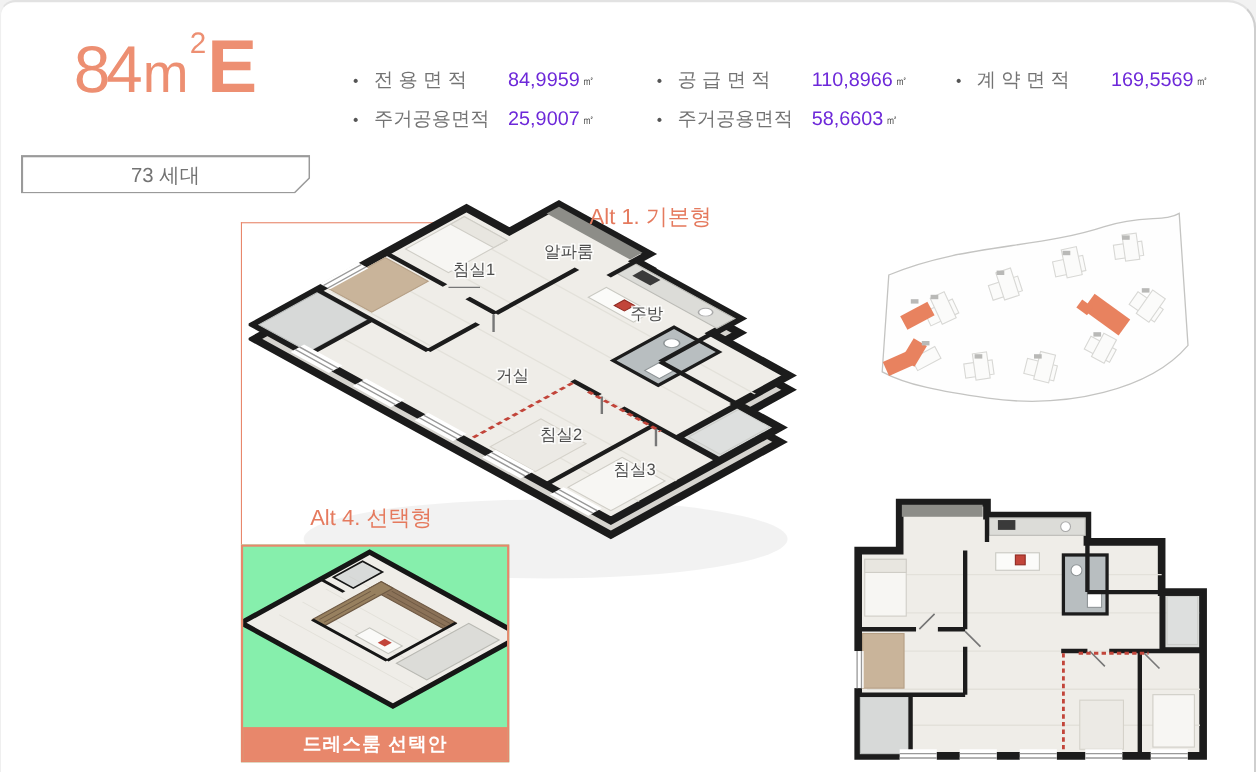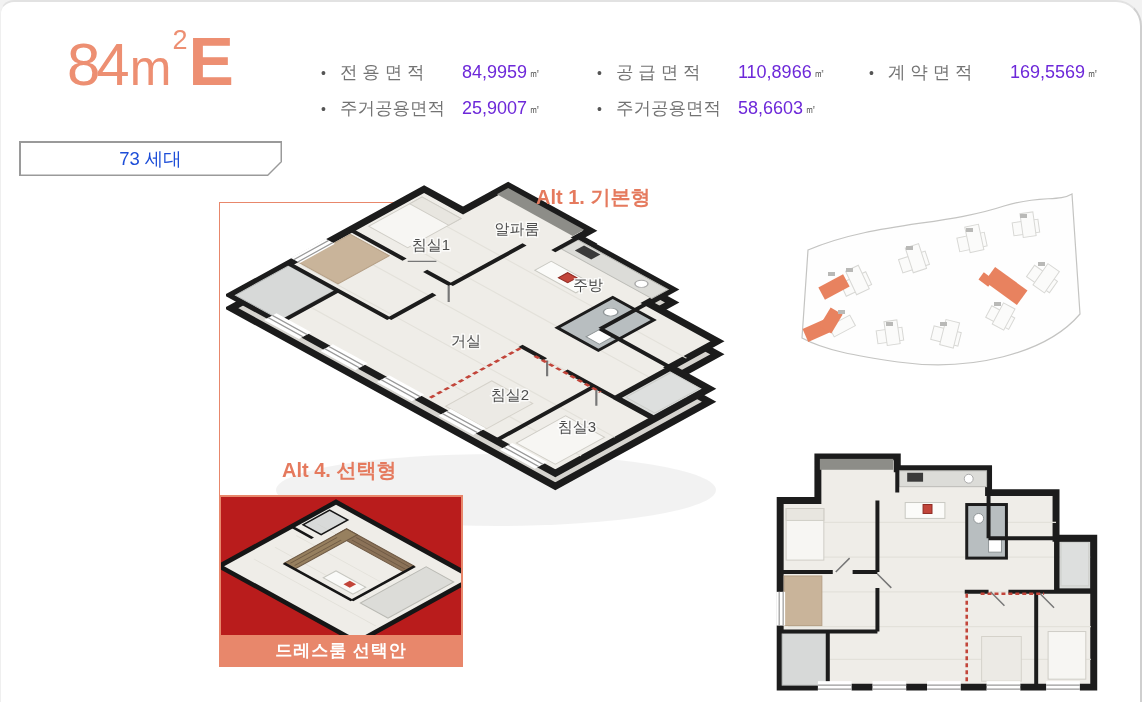--- a/index.html
+++ b/index.html
@@ -23,38 +23,38 @@
   .spec .lbl { color:#737373; font-size:17.5px; width:122px; }
   .spec .val { color:#6d28d9; font-size:18px; }
   .spec .unit { color:#4c4c4c; font-size:11.5px; margin-left:2px; position:relative; top:-1px; }
   
   .badge-wrap { position:absolute; left:18px; top:139px; width:263px; height:35px;
     background:#9a9a9a;
     clip-path:polygon(0 0,100% 0,100% calc(100% - 14px),calc(100% - 14px) 100%,0 100%); }
   .badge-inner { position:absolute; left:1.5px; top:1.5px; right:1.5px; bottom:1.5px;
     background:#ffffff; display:flex; align-items:center; justify-content:center;
     clip-path:polygon(0 0,100% 0,100% calc(100% - 13px),calc(100% - 13px) 100%,0 100%);
-    font-size:18.5px; color:#1d4ed8; }
+    font-size:18.5px; color:#737373; }
   
   .bracket-h { position:absolute; left:218px; top:200px; width:207px; height:0; border-top:1.5px solid #E8876B; }
   .bracket-v { position:absolute; left:218px; top:200px; width:0; height:293px; border-left:1.5px solid #E8876B; }
   .marker-dot { position:absolute; left:424px; top:196px; width:10px; height:10px; border-radius:50%; background:#E8785C; }
   
-  .alt-label { position:absolute; color:#E57A5E; font-size:20px; font-weight:bold; white-space:nowrap; }
+  .alt-label { position:absolute; color:#E57A5E; font-size:20px; font-weight:normal; white-space:nowrap; }
   #alt1 { left:535px; top:182px; }
   #alt2 { left:281px; top:455px; }
   
   .stage3d { position:absolute; left:225px; top:158px; width:520px; height:410px; pointer-events:none; }
   .stage2d { position:absolute; left:757px; top:441px; width:348px; height:258px; }
   .stageSite { position:absolute; left:793px; top:182px; width:295px; height:205px; }
   .room-lbl { font-size:15px; fill:#4e4e4e; text-anchor:middle;
     paint-order:stroke; stroke:rgba(255,255,255,0.75); stroke-width:3px; }
   
-  .inset { position:absolute; left:218px; top:493px; width:244px; height:172px;
-    border:2px solid #E8876B; background:#b91c1c; }
+  .inset { position:absolute; left:218px; top:493px; width:244px; height:198px;
+    border:2px solid #E8876B; background:#86efac; }
   .inset-img { position:absolute; left:0; top:0; width:240px; height:158px; overflow:hidden; }
   .inset-caption { position:absolute; left:0; bottom:0; width:100%; height:30px; background:#E8876B;
     color:#ffffff; font-weight:bold; font-size:17px; display:flex; align-items:center; justify-content:center;
     letter-spacing:1px; }
   
   .legend { position:absolute; left:488px; top:648px; display:flex; align-items:center; }
   .dash-icon { width:52px; margin-right:12px; }
   .dash-row { height:4px; margin:2px 0;
     background:repeating-linear-gradient(90deg,#C2453A 0 5px,transparent 5px 9px); }
   .legend-label { font-size:19px; font-weight:bold; color:#3a3a3a; margin-right:10px; white-space:nowrap; }

